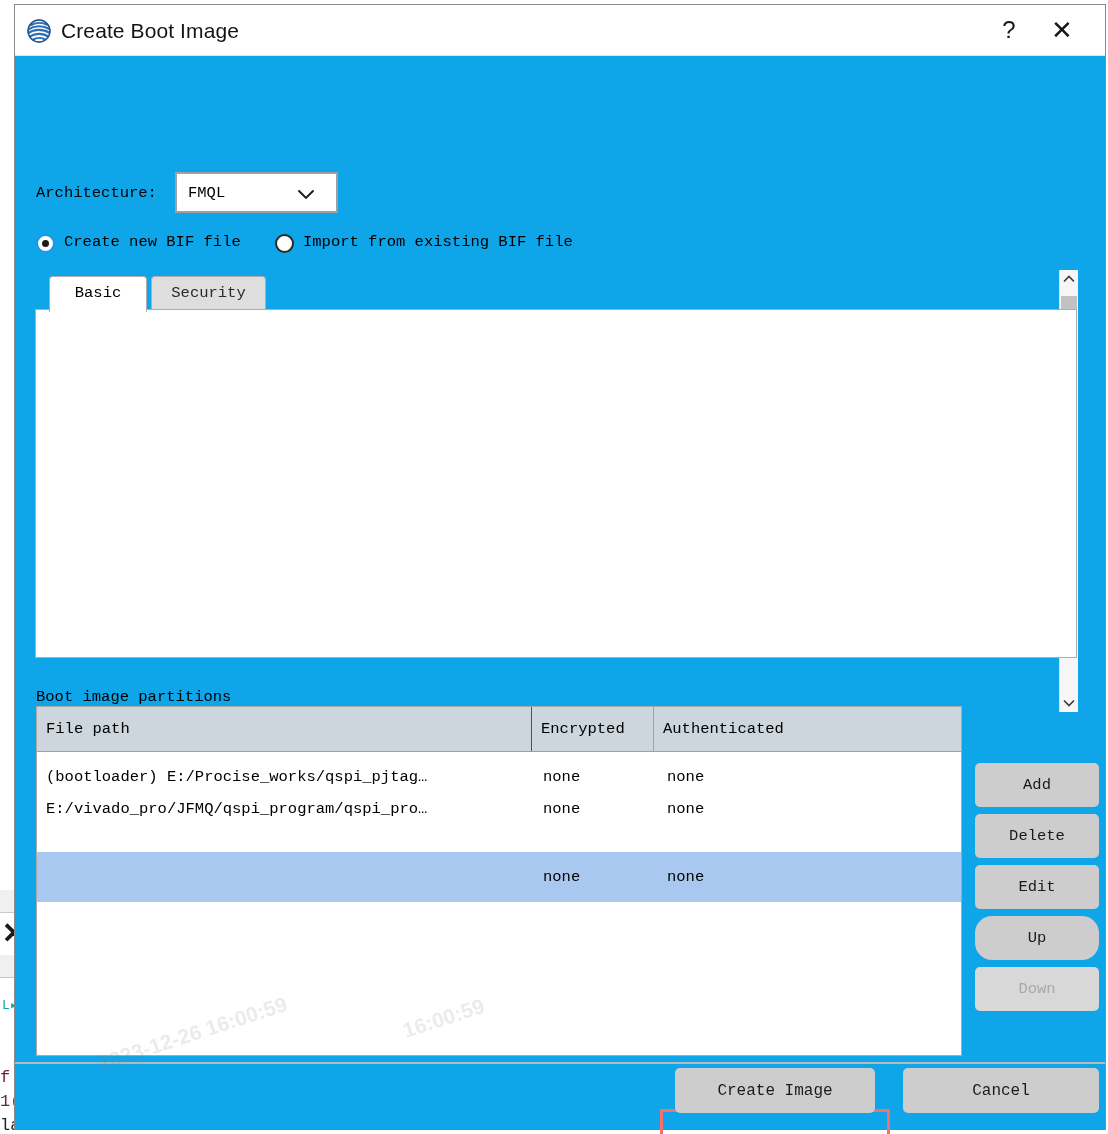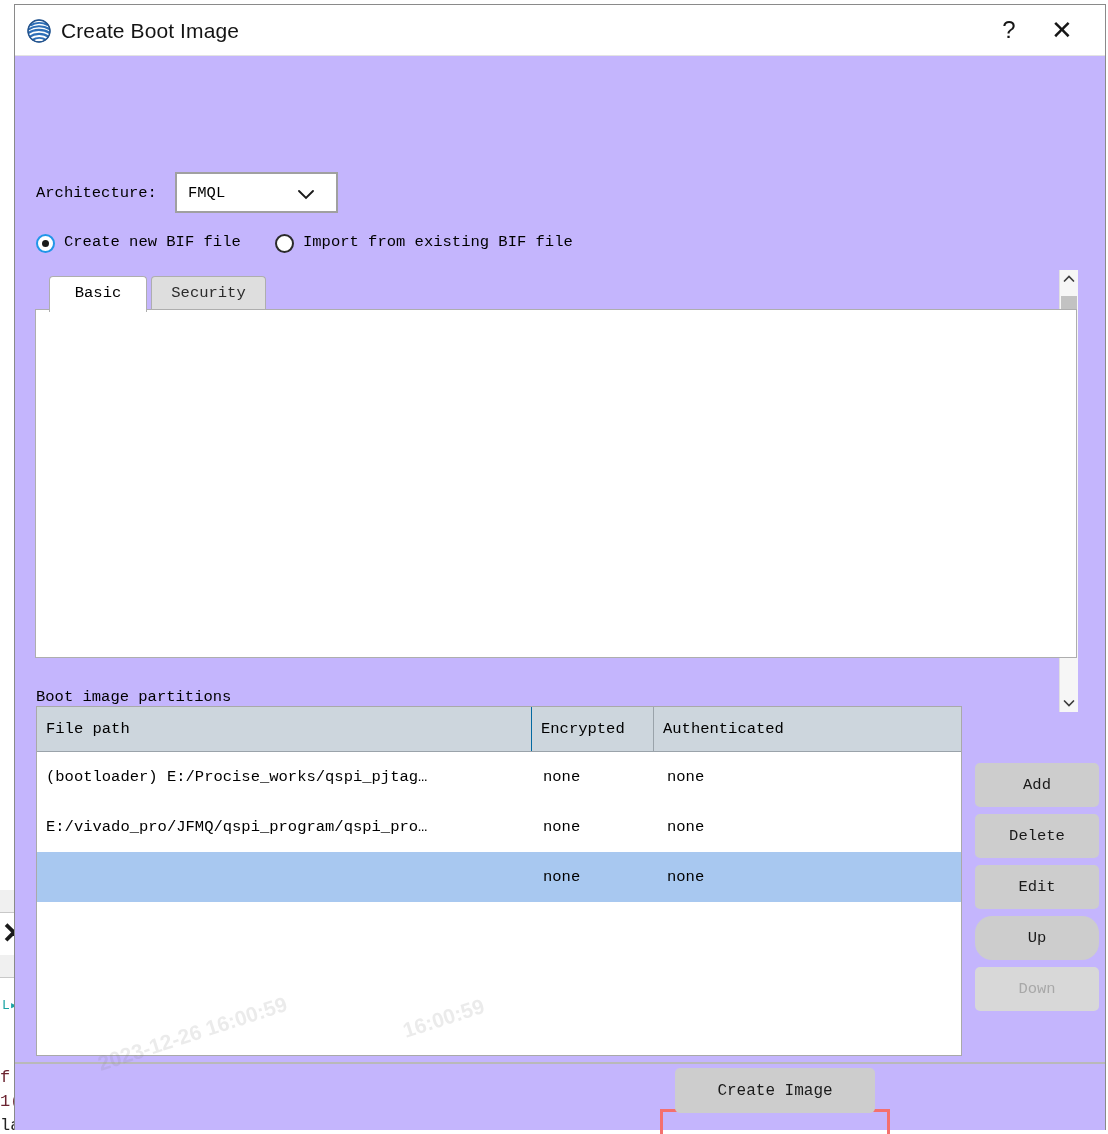--- a/index.html
+++ b/index.html
@@ -106,21 +106,21 @@
   }
   #help-btn  { right: 73px; font-size: 24px; }
   #close-btn { right: 20px; font-size: 26px; font-weight: 300; }
 
   
   #dlg-body {
     position: absolute;
     left: 0; top: 51px;
     width: 100%;
     height: 1074px;
-    background: #c4b5fd;
+    background: #0ea5e9;
   }
 
   .lbl {
     font-family: "Liberation Mono", "DejaVu Sans Mono", monospace;
     font-size: 15.5px;
     color: #000;
     white-space: nowrap;
   }
 
   
@@ -527,41 +527,42 @@
         <div id="th-enc" class="th">Encrypted</div>
         <div id="th-auth" class="th">Authenticated</div>
       </div>
 
       <div class="trow" style="top:45px;">
         <div class="cell cell-path">(bootloader) E:/Procise_works/qspi_pjtag…</div>
         <div class="cell cell-enc">none</div>
         <div class="cell cell-auth">none</div>
       </div>
 
-      <div class="trow" style="top:95px;">
+      <div class="trow" style="top:77px;">
         <div class="cell cell-path">E:/vivado_pro/JFMQ/qspi_program/qspi_pro…</div>
         <div class="cell cell-enc">none</div>
         <div class="cell cell-auth">none</div>
       </div>
 
       <div class="trow selected" style="top:145px;">
         <div class="cell cell-enc">none</div>
         <div class="cell cell-auth">none</div>
       </div>
     </div>
 
     <button id="btn-add" class="side-btn">Add</button>
     <button id="btn-delete" class="side-btn">Delete</button>
     <button id="btn-edit" class="side-btn">Edit</button>
     <button id="btn-up" class="side-btn">Up</button>
     <button id="btn-down" class="side-btn disabled">Down</button>
 
     <div id="footer-sep"></div>
     <div id="create-highlight"></div>
     <button id="btn-create" class="footer-btn">Create Image</button>
+    <button id="btn-cancel" class="footer-btn">Cancel</button>
 
   </div>
 </div>
 
 <div id="wm1" class="wm">023-12-26 16:00:5</div>
 <div id="wm2" class="wm">2023-12-26 16:00:59</div>
 <div id="wm3" class="wm">16:00:59</div>
 <div id="wm4" class="wm">0:59</div>
 
 </body></html>

